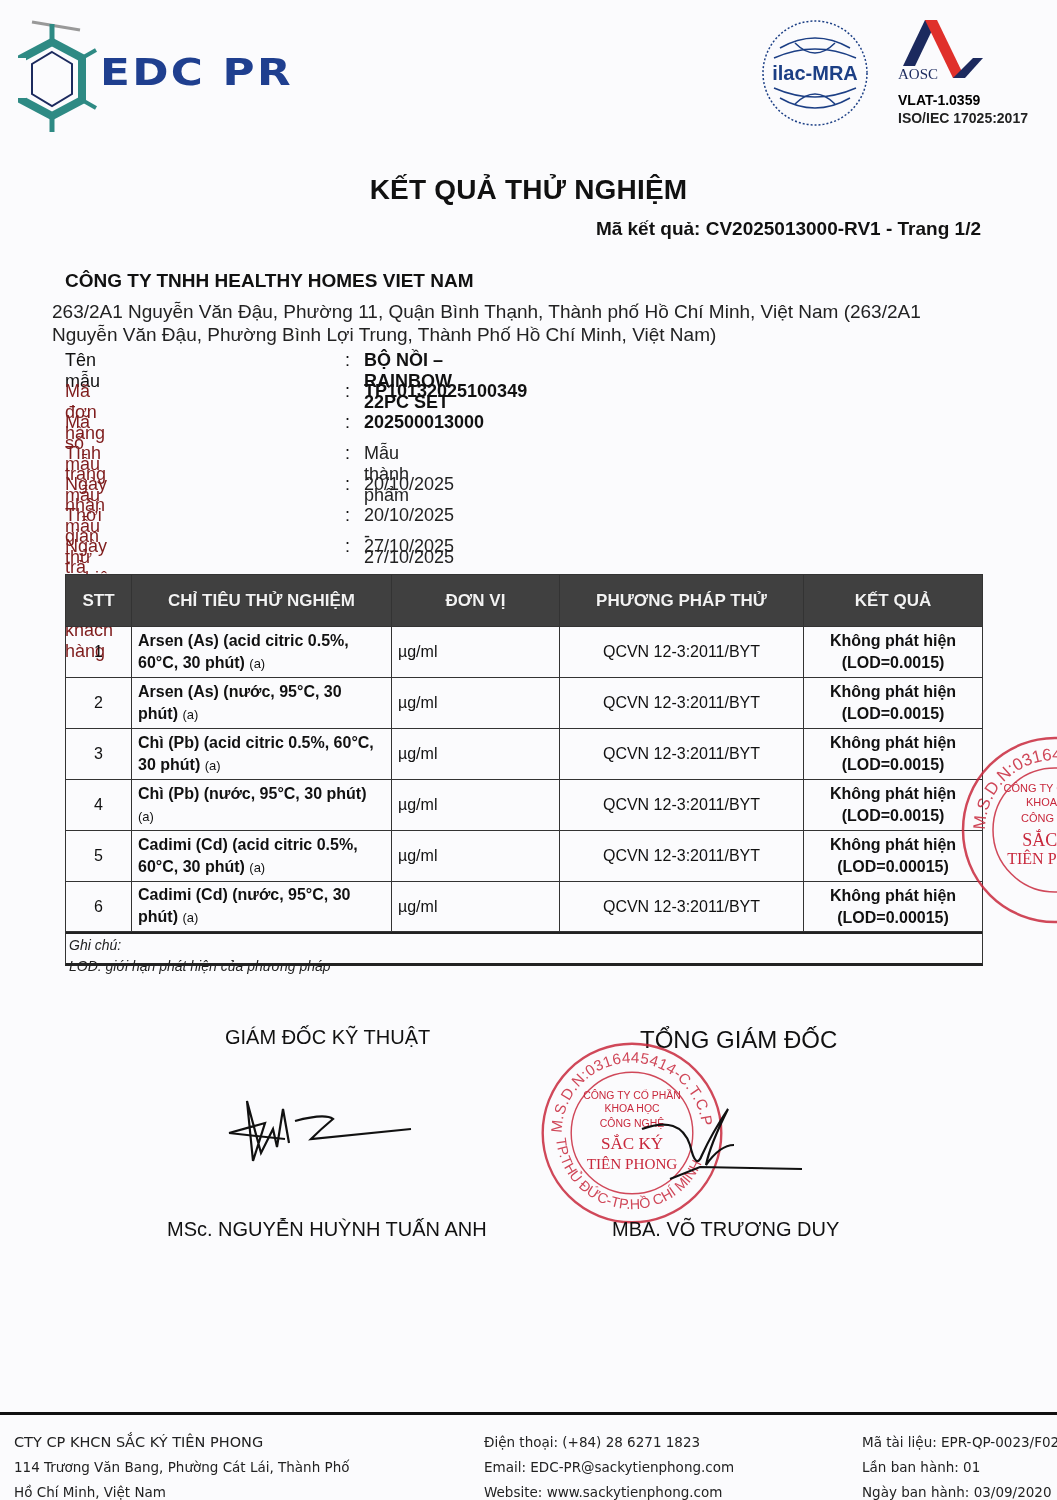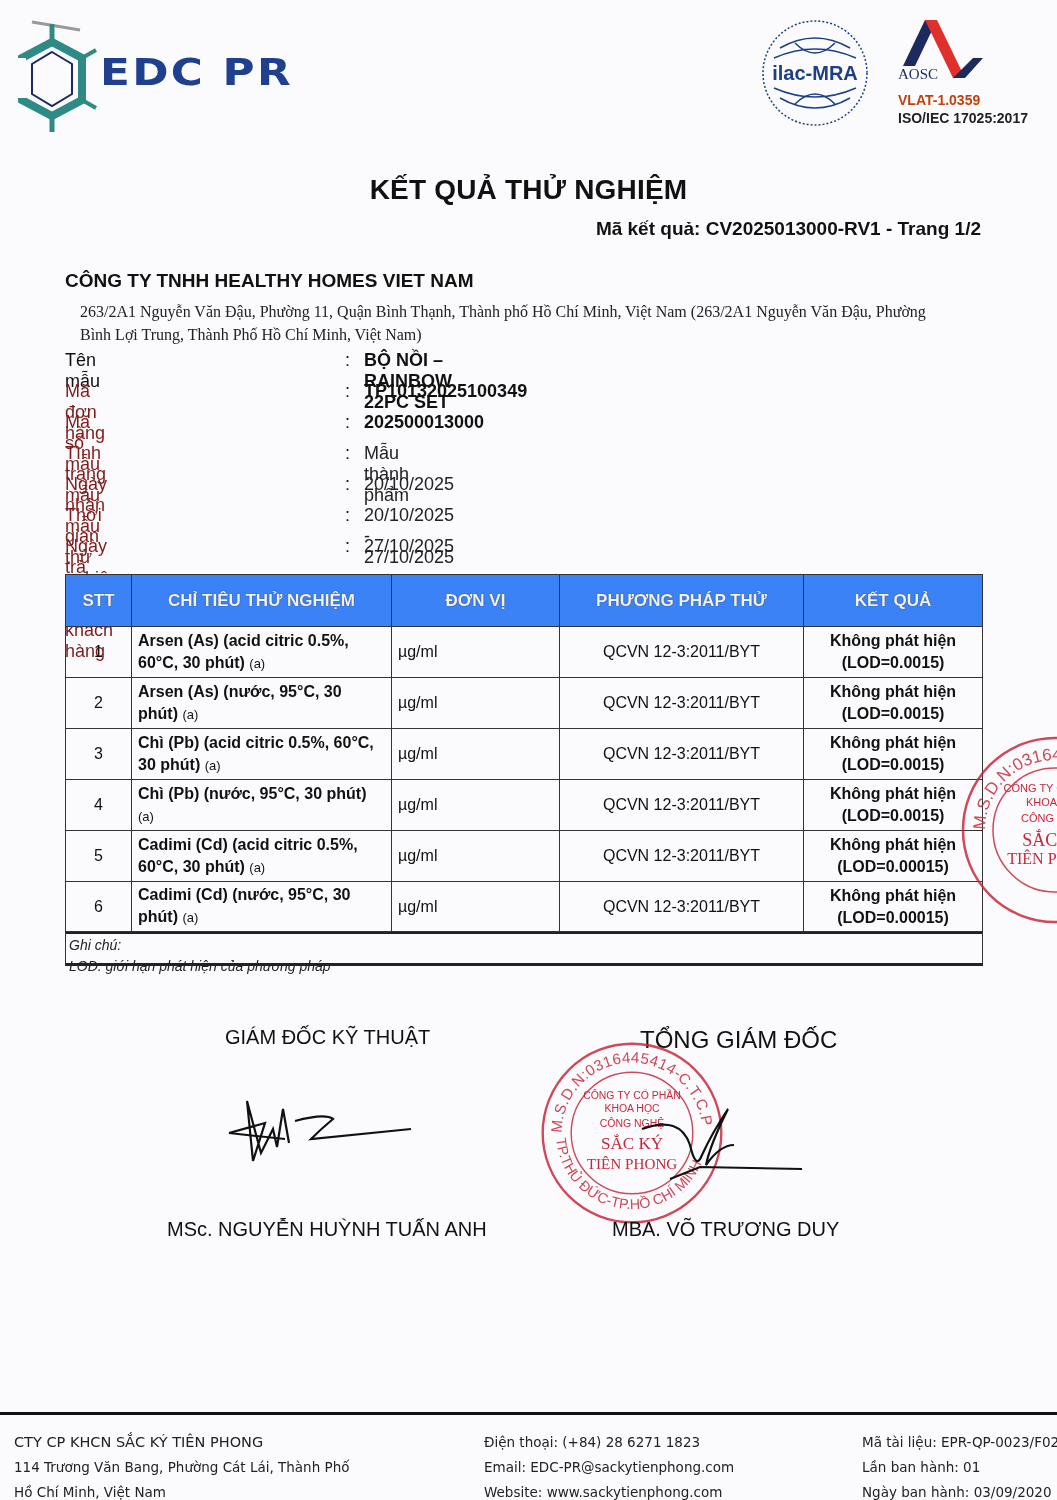--- a/index.html
+++ b/index.html
@@ -5,38 +5,38 @@
   * { box-sizing: border-box; margin: 0; padding: 0; }
   html, body { width: 1057px; height: 1500px; background: #fbfbfd; }
   body { position: relative; font-family: "Liberation Sans", "DejaVu Sans", sans-serif; color: #111; overflow: hidden; }
 
   .logo-left { position: absolute; left: 12px; top: 18px; width: 300px; height: 120px; }
   .logo-text { position: absolute; left: 100px; top: 50px; font-family: "DejaVu Sans", sans-serif; font-weight: bold; font-size: 38px; color: #1f3f8f; letter-spacing: 2px; transform: scaleX(1.15); transform-origin: left; }
 
   .ilac { position: absolute; left: 760px; top: 18px; width: 110px; height: 110px; }
   .aosc { position: absolute; left: 895px; top: 18px; width: 90px; height: 70px; }
   .aosc-label { position: absolute; left: 898px; top: 66px; font-family: "Liberation Serif", serif; font-size: 15px; color: #1c2a5e; text-align: center; }
-  .accred1 { position: absolute; left: 898px; top: 92px; font-weight: bold; font-size: 14px; color: #c2410c; }
+  .accred1 { position: absolute; left: 898px; top: 92px; font-weight: bold; font-size: 14px; color: #000000; }
   .accred2 { position: absolute; left: 898px; top: 110px; font-weight: bold; font-size: 14px; color: #222; }
 
   .title { position: absolute; left: 0; width: 1057px; top: 174px; text-align: center; font-weight: bold; font-size: 28px; letter-spacing: 0.2px; }
   .result-code { position: absolute; right: 76px; top: 218px; font-weight: bold; font-size: 19px; }
 
   .company { position: absolute; left: 65px; top: 270px; font-weight: bold; font-size: 19px; }
-  .address { position: absolute; left: 80px; top: 300px; width: 870px; font-size: 16px; line-height: 23px; color: #222; font-family: Liberation Serif, serif; }
+  .address { position: absolute; left: 52px; top: 300px; width: 870px; font-size: 19px; line-height: 23px; color: #222; }
 
   .info { position: absolute; left: 65px; top: 348px; }
   .info-row { position: relative; height: 31px; font-size: 18px; }
   .info-row .lbl { position: absolute; left: 0; top: 2px; color: #7f1d1d; }
   .info-row .colon { position: absolute; left: 280px; top: 2px; }
   .info-row .val { position: absolute; left: 299px; top: 2px; color: #222; }
   .info-row .val.bold { font-weight: bold; color: #111; }
 
   table.results { position: absolute; left: 65px; top: 574px; width: 918px; border-collapse: collapse; font-size: 16px; }
-  table.results th { background: #3b82f6; color: #f2f2f2; font-weight: bold; height: 52px; font-size: 17px; border: 1.5px solid #333; text-shadow: 0 0 1px #222; }
+  table.results th { background: #404040; color: #f2f2f2; font-weight: bold; height: 52px; font-size: 17px; border: 1.5px solid #333; text-shadow: 0 0 1px #222; }
   table.results td { border: 1.5px solid #333; height: 51px; vertical-align: middle; padding: 0 6px; line-height: 22px; }
   table.results tr:last-child td { border-bottom: 3px solid #222; }
   td.stt { text-align: center; width: 66px; }
   td.param { font-weight: bold; width: 260px; }
   td.param small { font-weight: normal; font-size: 13px; }
   td.unit { text-align: left; width: 168px; }
   td.method { text-align: center; width: 244px; }
   td.result { text-align: center; font-weight: bold; }
 
   .note { position: absolute; left: 65px; top: 931px; width: 918px; height: 35px; border: 1.5px solid #333; border-bottom: 3px solid #222; font-style: italic; font-size: 14px; padding: 3px 3px; line-height: 21px; color: #222; }

